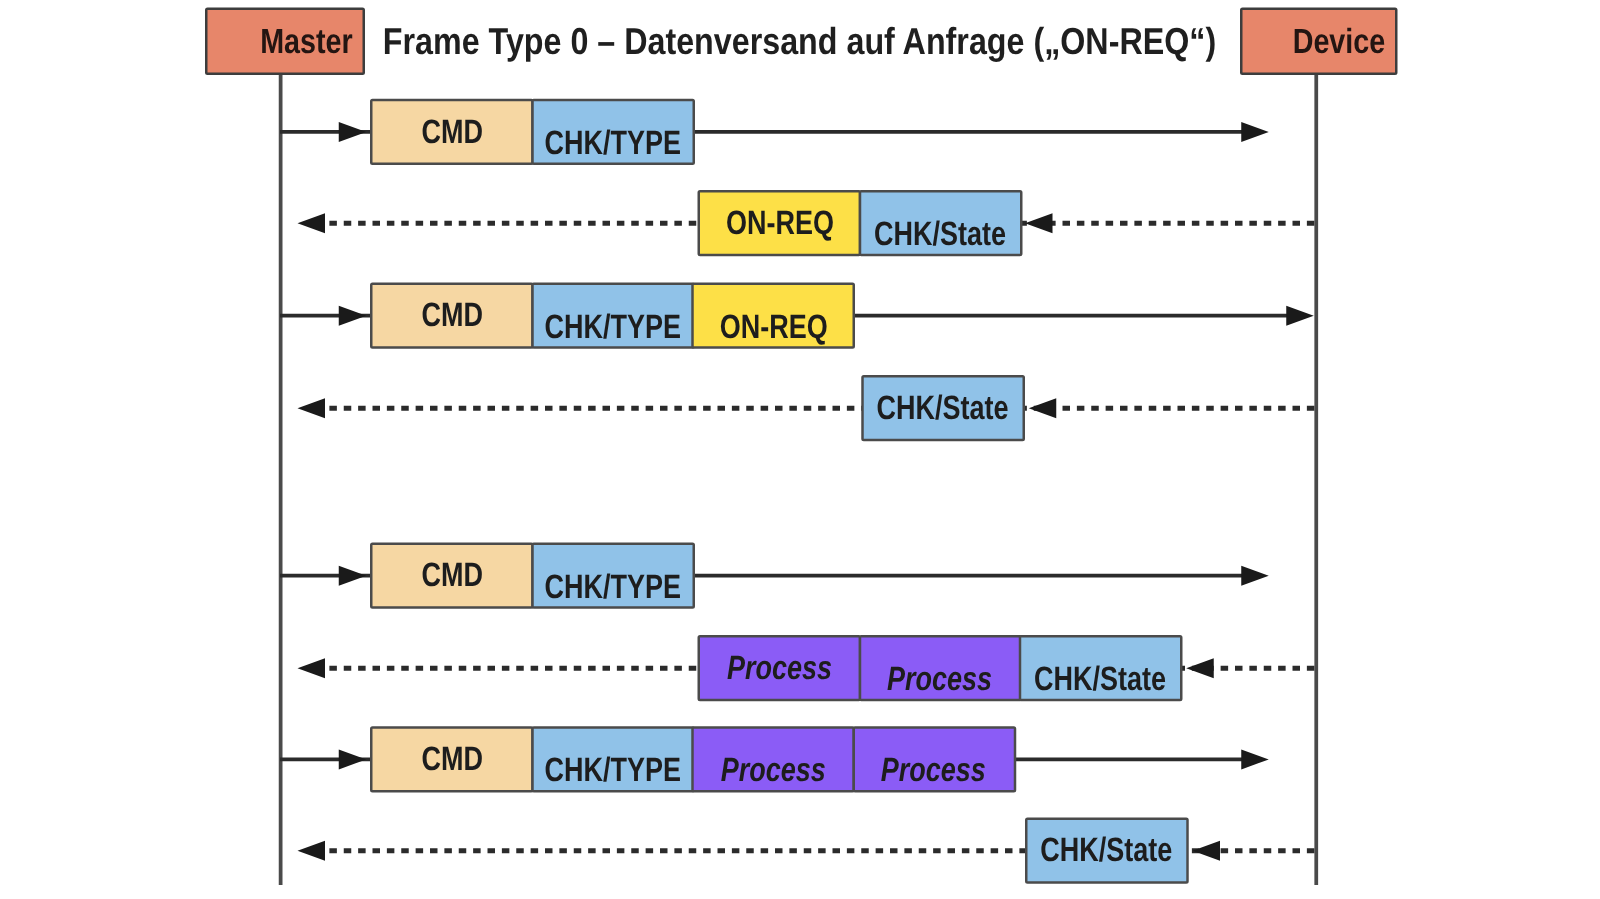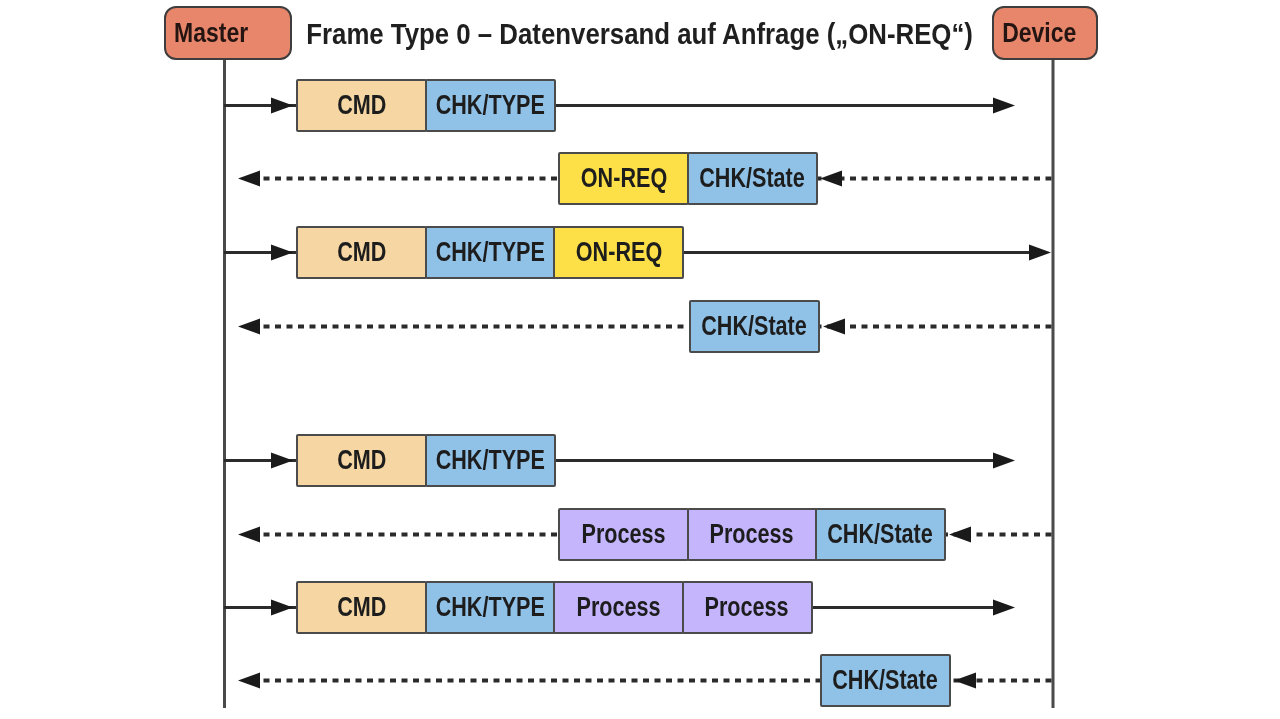--- a/index.html
+++ b/index.html
@@ -8,43 +8,43 @@
     font-family:"Liberation Sans",sans-serif;color:#1d1d1d;
   }
   #arrow-layer{position:absolute;left:0;top:0;z-index:1;}
   .sline{stroke:#2b2b2b;stroke-width:3;}
   .dline{stroke:#2b2b2b;stroke-width:4;stroke-dasharray:6 5.5;}
   .lifeline{stroke:#4a4a4a;stroke-width:3;}
   .ah{fill:#1a1a1a;}
 
   .actor{
     position:absolute;z-index:3;height:54px;box-sizing:border-box;
-    border:2.5px solid #3d3d3d;border-radius:12px;background:#e7866a;
-    display:flex;align-items:center;justify-content:flex-start;
+    border:2.5px solid #3d3d3d;border-radius:2px;background:#e7866a;
+    display:flex;align-items:center;justify-content:flex-end;
   }
   .actor .t{font-size:28px;font-weight:600;transform:scaleX(0.82);display:inline-block;white-space:nowrap;color:#241512;}
 
   .sec-title{
     position:absolute;left:0;width:1280px;z-index:2;text-align:center;
     font-size:30px;font-weight:600;color:#1f1f1f;line-height:36px;
   }
   .sec-title .t{display:inline-block;transform:scaleX(0.86);white-space:nowrap;}
 
   .frame{position:absolute;z-index:2;display:flex;height:62px;}
   .seg{
     width:131px;height:53px;box-sizing:border-box;flex:0 0 131px;
     border:2.5px solid #4b4b4b;border-radius:2px;
     display:flex;align-items:center;justify-content:center;
   }
-  .seg + .seg{margin-left:-2.5px;}
+  .seg + .seg{margin-left:-2.5px;align-items:flex-end;}
   .seg .t{font-size:27px;font-weight:600;transform:scaleX(0.8);display:inline-block;white-space:nowrap;color:#1d1d1d;}
   .c-cmd{background:#f6d7a3;}
   .c-chk{background:#90c2e8;}
   .c-onreq{background:#fde047;}
-  .c-process{background:#c4b5fd;}
+  .c-process{background:#8b5cf6;font-style:italic;}
 </style>
 </head>
 <body>
 
 <div id="canvas">
 
   <svg id="arrow-layer" width="1280" height="719" viewBox="0 0 1280 719">
 
     <line class="lifeline" x1="224.5" y1="58" x2="224.5" y2="708"></line>
     <line class="lifeline" x1="1053" y1="58" x2="1053" y2="708"></line>
@@ -78,21 +78,21 @@
     <polygon class="ah" points="1015,607.5 993,599.5 993,615.5"></polygon>
 
     <line class="dline" x1="252" y1="680.5" x2="1053" y2="680.5"></line>
     <polygon class="ah" points="238,680.5 260,672.5 260,688.5"></polygon>
     <polygon class="ah" points="954,680.5 976,672.5 976,688.5"></polygon>
   </svg>
 
   <div class="actor" style="left:164px;top:6px;width:128px;">
     <span class="t">Master</span>
   </div>
-  <div class="actor" style="left:992px;top:6px;width:106px;">
+  <div class="actor" style="left:992px;top:6px;width:126px;">
     <span class="t">Device</span>
   </div>
 
   <div class="sec-title" style="top:16px;">
     <span class="t">Frame Type 0 – Datenversand auf Anfrage („ON-REQ“)</span>
   </div>
 
   <div class="frame" style="left:296px;top:79px;">
     <div class="seg c-cmd">
       <span class="t">CMD</span>

